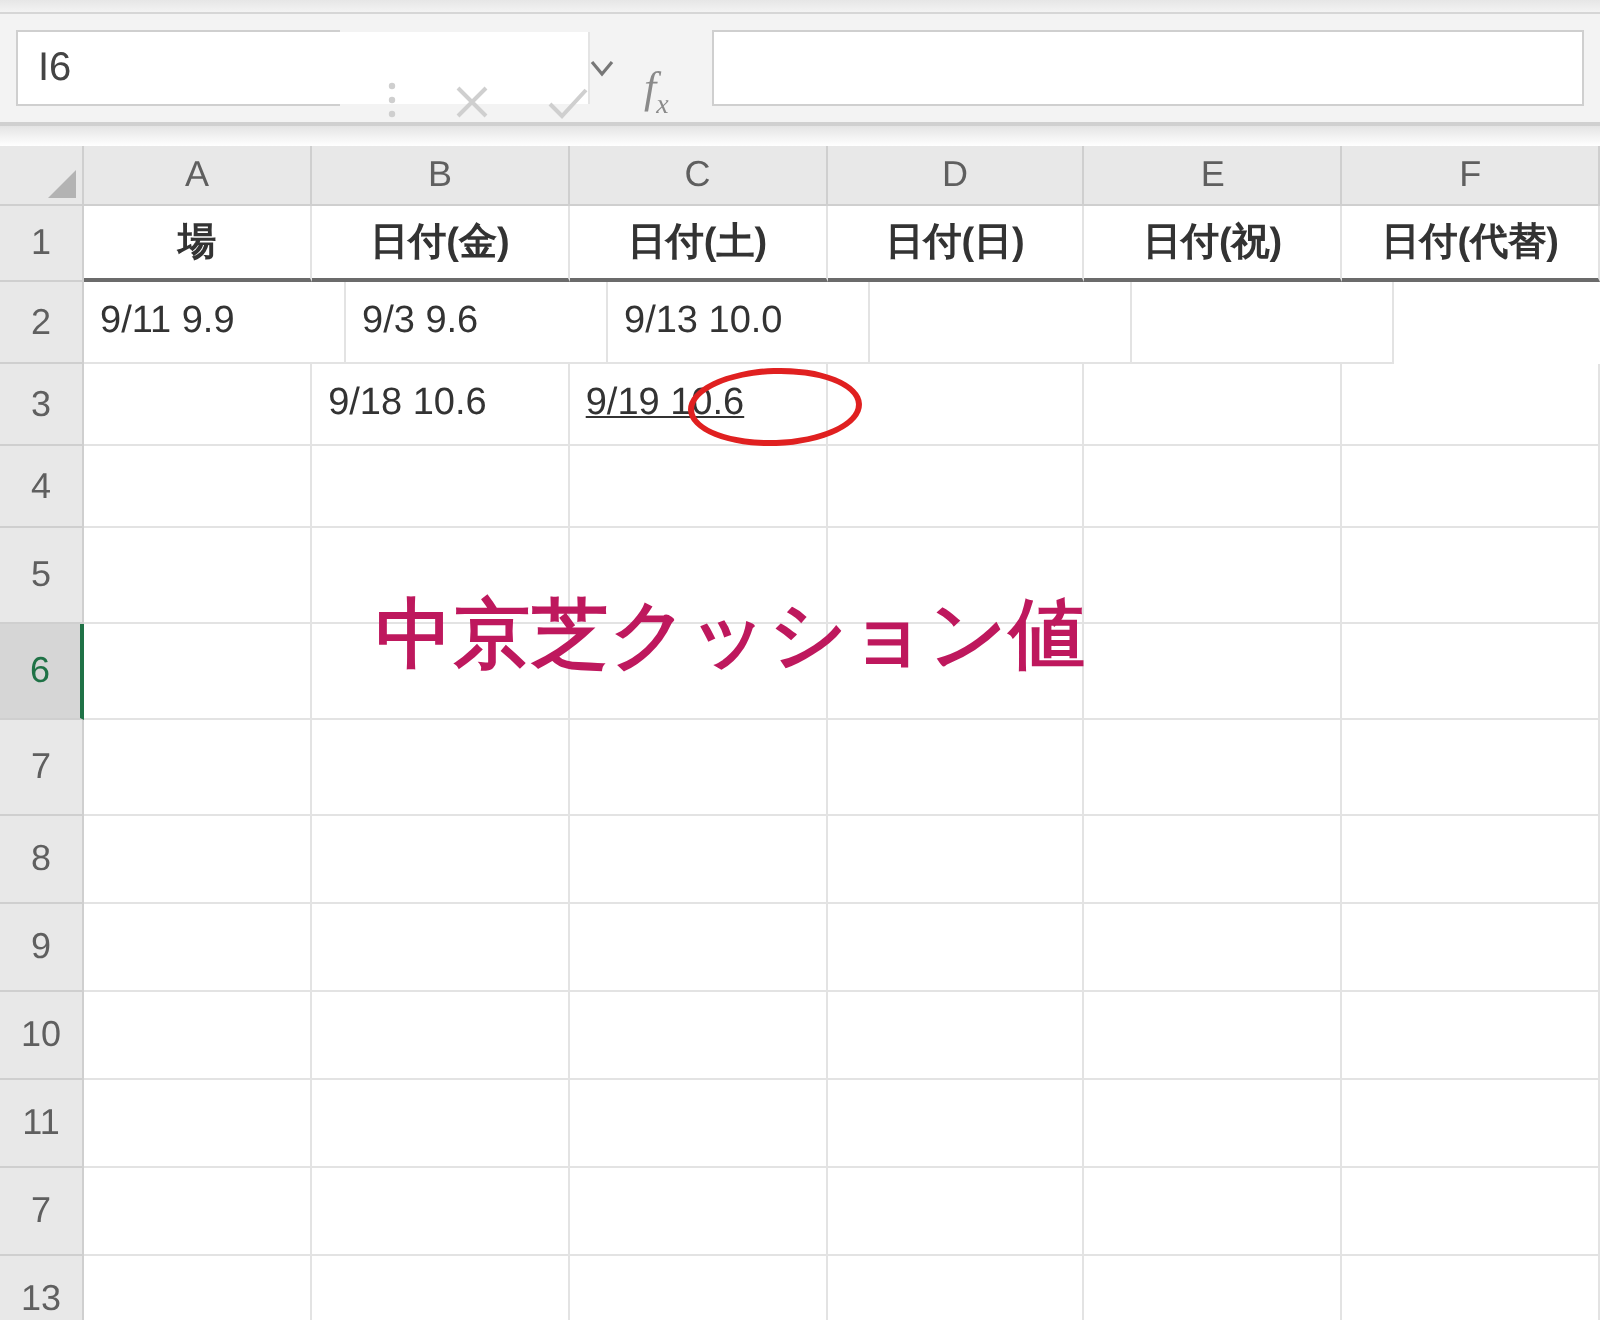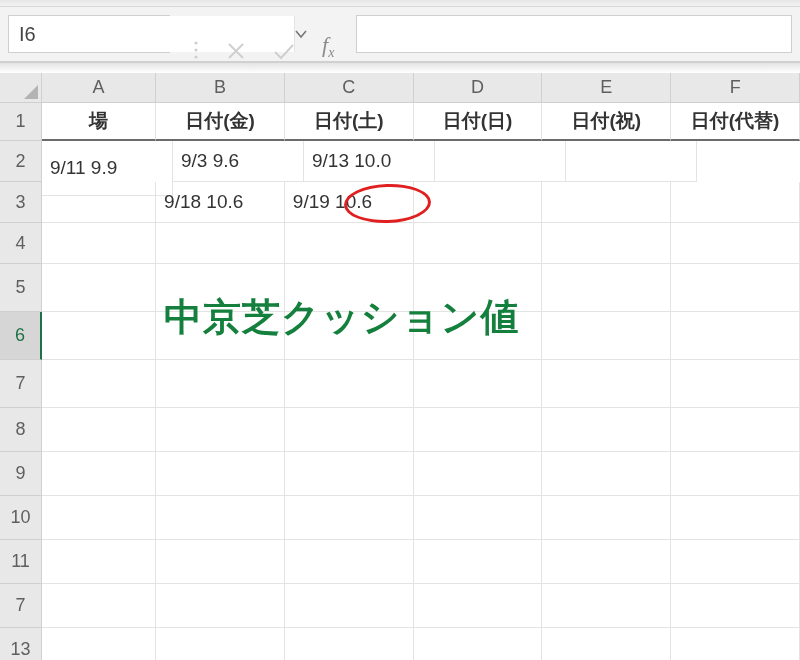--- a/index.html
+++ b/index.html
@@ -189,25 +189,26 @@
     border: 3px solid #e02020;
     border-radius: 50%;
     pointer-events: none;
     transform: rotate(-2deg);
   }
 
   
   .big-title {
     position: absolute;
     font-weight: 800;
-    color: #15803d;
+    color: #be185d;
     font-size: 38px;
     letter-spacing: 1px;
     pointer-events: none;
     white-space: nowrap;
+    margin-left: 24px;
   }
 </style>
 </head>
 <body>
 
 <div class="ribbon-gap"></div>
 
 <div class="formula-bar">
   <div class="name-box-wrap">
     <input class="name-box" value="I6" style="">
@@ -272,30 +273,30 @@
   <div class="cells" id="cells">
       <div class="row" style="height: 38px;">
         <div class="cell header-cell" style="width: 116px; height: 38px;">場</div>
         <div class="cell header-cell" style="width: 131px; height: 38px;">日付(金)</div>
         <div class="cell header-cell" style="width: 131px; height: 38px;">日付(土)</div>
         <div class="cell header-cell" style="width: 131px; height: 38px;">日付(日)</div>
         <div class="cell header-cell" style="width: 131px; height: 38px;">日付(祝)</div>
         <div class="cell header-cell" style="width: 131px; height: 38px;">日付(代替)</div>
       </div>
       <div class="row" style="height: 41px;">
-        <div class="cell" style="width: 131px; height: 55px;">9/11 9.9</div>
+        <div class="cell" style="width: 131px; height: 41px;">9/11 9.9</div>
         <div class="cell" style="width: 131px; height: 41px;">9/3 9.6</div>
         <div class="cell" style="width: 131px; height: 41px;">9/13 10.0</div>
         <div class="cell" style="width: 131px; height: 41px;"></div>
         <div class="cell" style="width: 131px; height: 41px;"></div>
       </div>
       <div class="row" style="height: 41px; align-items: center;">
         <div class="cell" style="width: 116px; height: 41px;"></div>
         <div class="cell" style="width: 131px; height: 41px;">9/18 10.6</div>
-        <div class="cell" style="width: 131px; height: 41px;">9/19 10.6</div>
+        <div class="cell" style="width: 131px; height: 41px; text-decoration: underline;">9/19 10.6</div>
         <div class="cell" style="width: 131px; height: 41px;"></div>
         <div class="cell" style="width: 131px; height: 41px;"></div>
         <div class="cell" style="width: 131px; height: 41px;"></div>
       </div>
       <div class="row" style="height: 41px;">
         <div class="cell" style="width: 116px; height: 41px;"></div>
         <div class="cell" style="width: 131px; height: 41px;"></div>
         <div class="cell" style="width: 131px; height: 41px;"></div>
         <div class="cell" style="width: 131px; height: 41px;"></div>
         <div class="cell" style="width: 131px; height: 41px;"></div>

